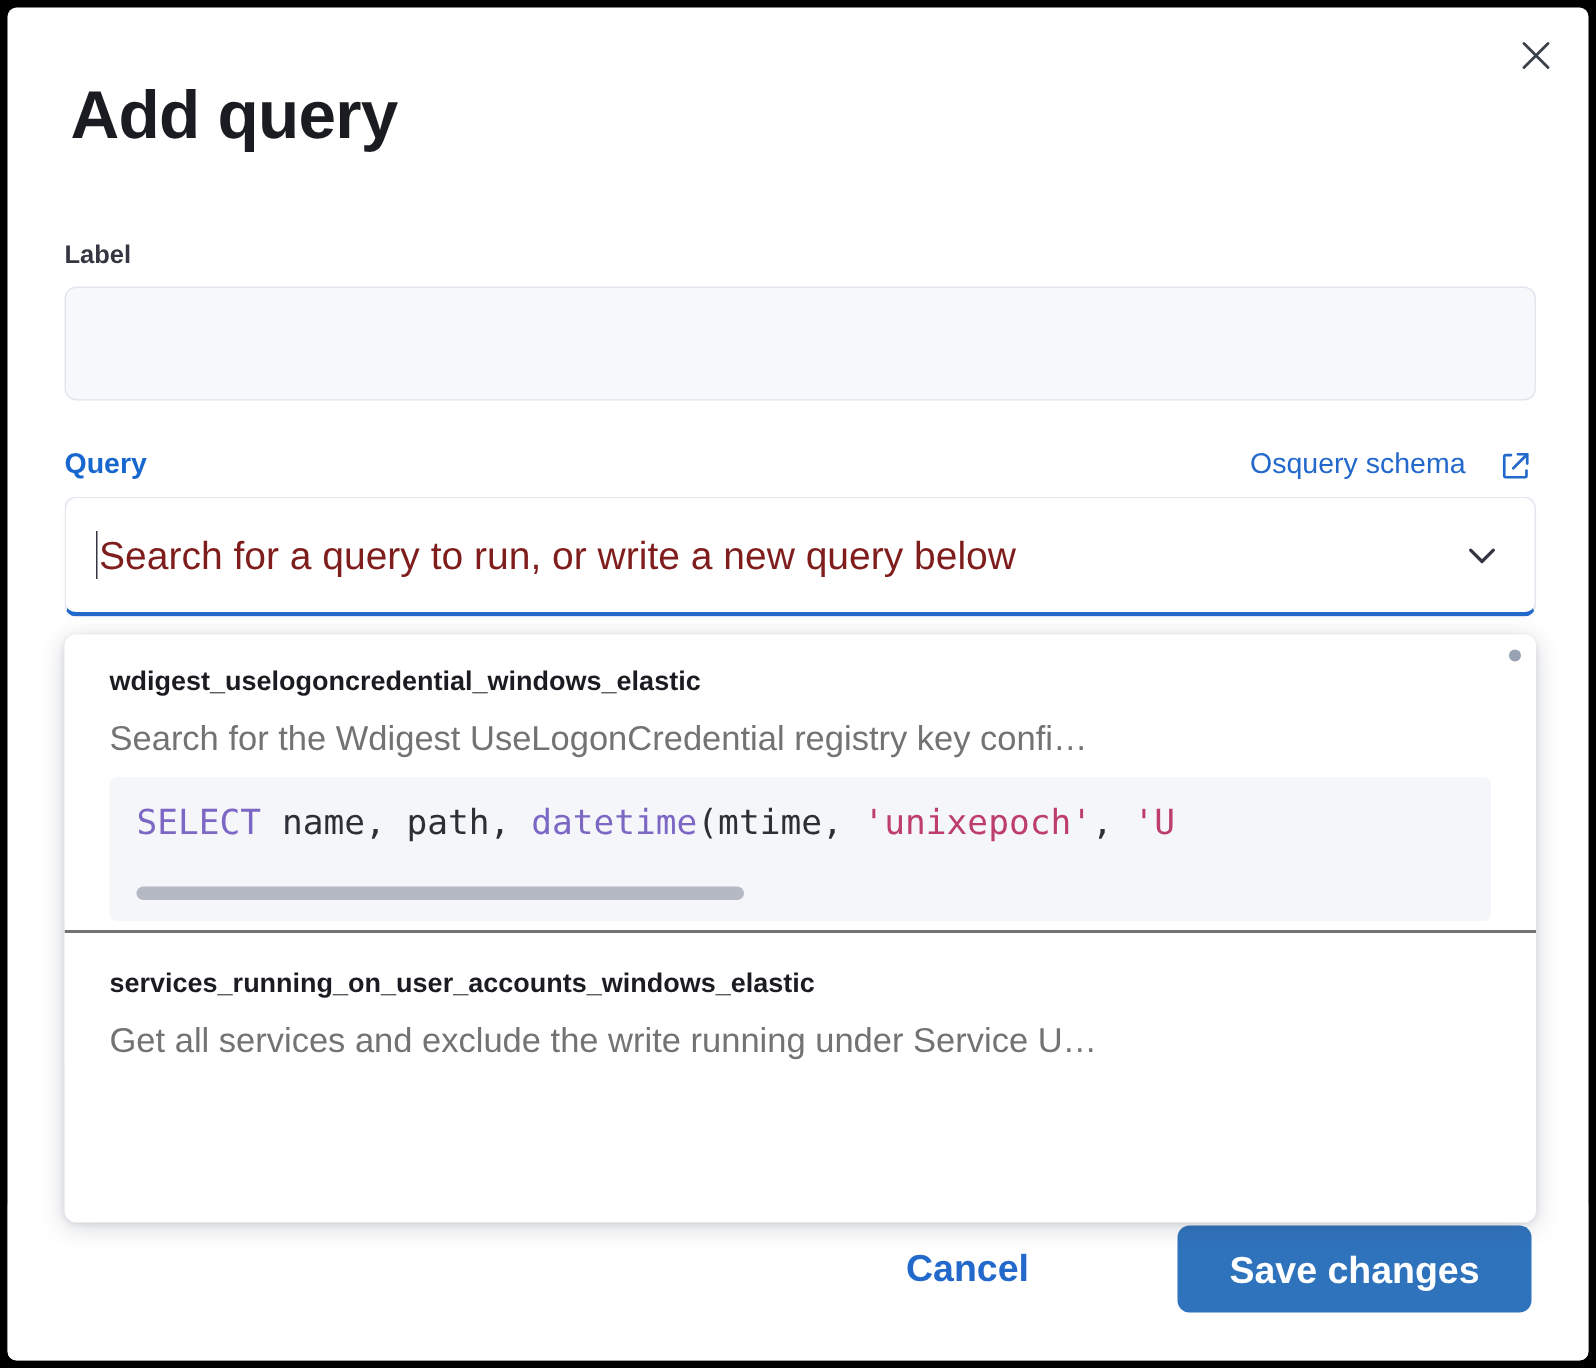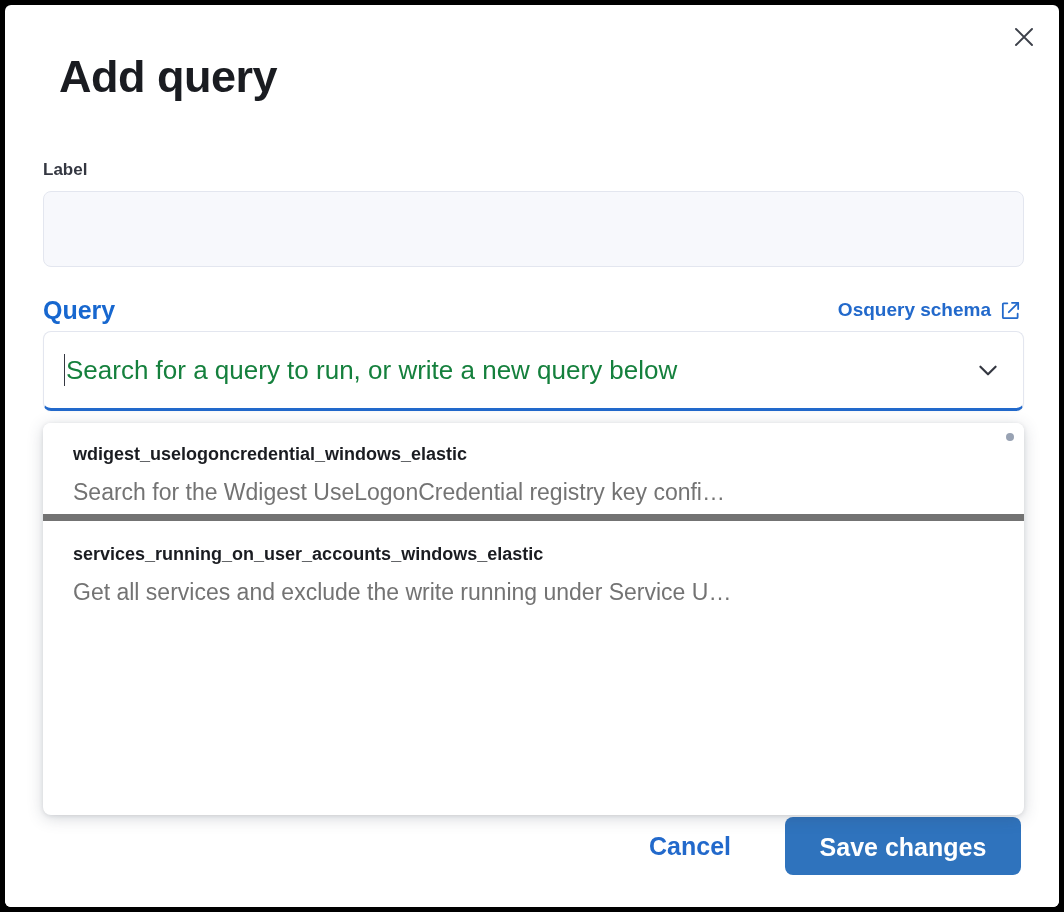--- a/index.html
+++ b/index.html
@@ -46,21 +46,21 @@
     justify-content: center;
     cursor: pointer;
     border-radius: 4px;
     background: transparent;
     border: none;
   }
   .close-btn svg { display: block; }
 
   
   .modal-header {
-    padding: 46px 38px 0 54px;
+    padding: 46px 38px 0 42px;
   }
   .modal-title {
     font-size: 45px;
     line-height: 52px;
     font-weight: 700;
     color: #1a1c21;
     letter-spacing: -0.5px;
   }
 
   
@@ -95,32 +95,32 @@
 
   
   .query-row {
     display: flex;
     align-items: flex-end;
     justify-content: space-between;
     margin-top: 31px;
     margin-bottom: 9px;
   }
   .query-label {
-    font-size: 25px;
-    line-height: 24px;
-    font-weight: 700;
-    color: #1767cf;
-  }
-  .schema-link {
-    display: flex;
-    align-items: center;
-    gap: 9px;
     font-size: 19px;
     line-height: 24px;
     font-weight: 700;
+    color: #1767cf;
+  }
+  .schema-link {
+    display: flex;
+    align-items: center;
+    gap: 23px;
+    font-size: 19px;
+    line-height: 24px;
+    font-weight: 400;
     color: #2269cb;
     text-decoration: none;
     cursor: pointer;
   }
   .schema-link svg { display: block; }
 
   
   .combo-wrap {
     position: relative;
     width: 981px;
@@ -152,21 +152,21 @@
   }
   .combo-cursor {
     width: 1px;
     height: 32px;
     background: #343741;
     margin-right: 1px;
     flex: 0 0 auto;
   }
   .combo-placeholder {
     font-size: 26px;
-    color: #15803d;
+    color: #7f1d1d;
     line-height: 32px;
     white-space: nowrap;
   }
 
   
   .dropdown {
     position: absolute;
     left: 0;
     top: 92px;
     width: 981px;
@@ -188,21 +188,21 @@
     cursor: pointer;
     z-index: 3;
   }
 
   .dd-item {
     padding: 16px 30px 0 30px;
     cursor: pointer;
     background: #ffffff;
   }
   .dd-item + .dd-item {
-    border-top: 7px solid #737373;
+    border-top: 2px solid #737373;
     margin-top: 6px;
     padding-top: 18px;
   }
   .dd-item-title {
     font-size: 18px;
     line-height: 30px;
     font-weight: 700;
     color: #1a1c21;
     white-space: nowrap;
   }
@@ -276,20 +276,21 @@
     font-size: 25px;
     font-weight: 700;
     color: #ffffff;
     background: #2f73bd;
     border: none;
     border-radius: 8px;
     cursor: pointer;
     padding: 16px 26px;
     min-width: 236px;
     height: 58px;
+    margin-left: 45px;
   }
 </style>
 </head>
 <body>
 
 <div id="frame">
   <div id="modal">
 
     <button class="close-btn">
       <span>
@@ -332,20 +333,24 @@
             </svg>
           </span>
         </div>
 
         <div class="dropdown">
           <div class="dd-scroll-dot"></div>
 
           <div class="dd-item">
             <div class="dd-item-title">wdigest_uselogoncredential_windows_elastic</div>
             <div class="dd-item-desc">Search for the Wdigest UseLogonCredential registry key confi…</div>
+            <div class="dd-code">
+              <span><span class="tok-kw">SELECT</span><span class="tok-pl"> name, path, </span><span class="tok-fn">datetime</span><span class="tok-pl">(mtime, </span><span class="tok-str">'unixepoch'</span><span class="tok-pl">, </span><span class="tok-str">'U</span></span>
+              <span class="code-scrollbar"></span>
+            </div>
           </div>
 
           <div class="dd-item">
             <div class="dd-item-title">services_running_on_user_accounts_windows_elastic</div>
             <div class="dd-item-desc">Get all services and exclude the write running under Service U…</div>
           </div>
         </div>
       </div>
 
     </div>

